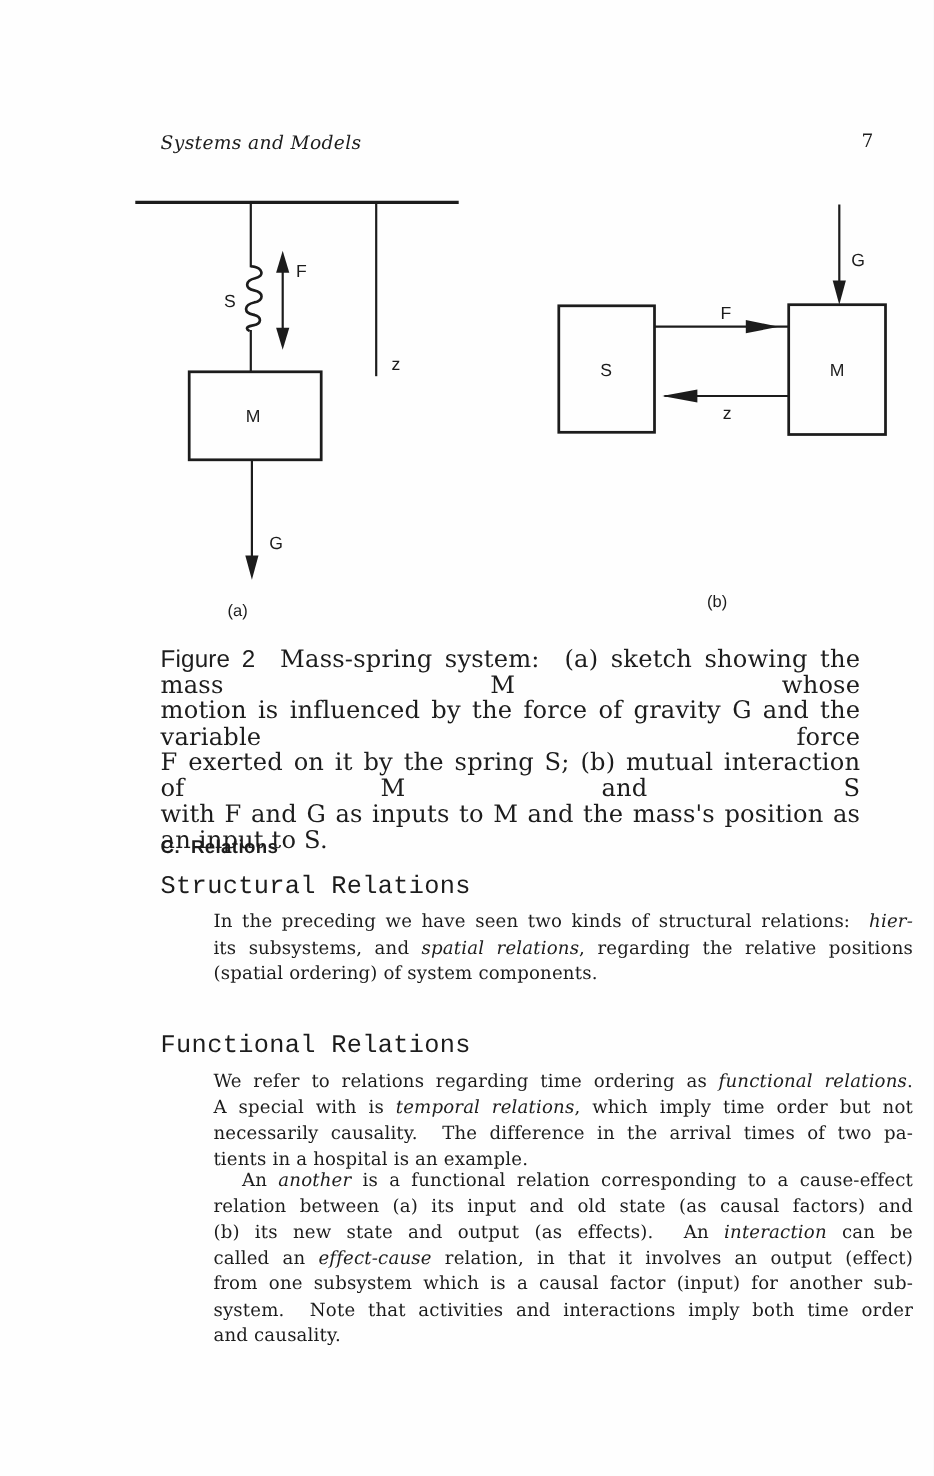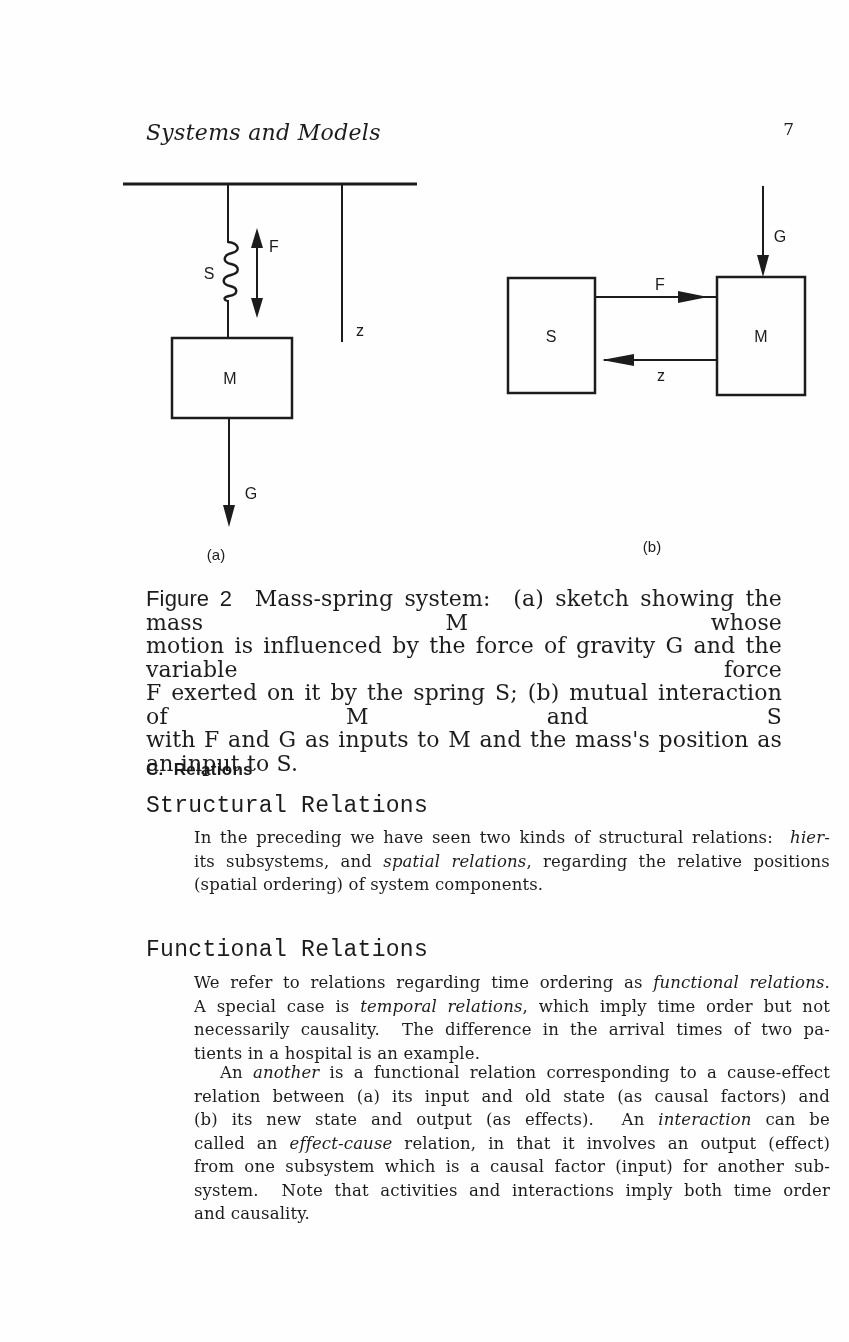--- a/index.html
+++ b/index.html
@@ -9,21 +9,21 @@
     margin:0 auto;
     background:#fefefe;
     color:#1c1c1c;
     font-family:"DejaVu Serif",serif;
     overflow:hidden;
   }
   .abs{position:absolute;}
   .running-head{
     left:146px;top:120px;
     font-style:italic;
-    font-size:22px;
+    font-size:17px;
     letter-spacing:0.3px;
   }
   .page-num{
     left:770px;top:119px;width:24px;
     font-size:17px;text-align:right;
   }
   .figure-svg{left:0;top:160px;}
   .figure-svg text{
     font-family:"Liberation Sans",sans-serif;
     fill:#1c1c1c;
@@ -149,21 +149,21 @@
   <div class="abs sub-heading sub-structural">Structural Relations</div>
   <div class="abs body-copy para p-structural">
       <div class="tline"><span>In the preceding we have seen two kinds of structural relations: &nbsp;</span><span class="i">hier-</span></div>
       <div class="tline"><span>its subsystems, and </span><span class="i">spatial relations</span><span>, regarding the relative positions</span></div>
       <div class="tline last"><span>(spatial ordering) of system components.</span></div>
     </div>
 
   <div class="abs sub-heading sub-functional">Functional Relations</div>
   <div class="abs body-copy para p-functional1">
       <div class="tline"><span>We refer to relations regarding time ordering as </span><span class="i">functional relations</span><span>.</span></div>
-      <div class="tline"><span>A special case is </span><span class="i">temporal relations</span><span>, which imply time order but not</span></div>
+      <div class="tline"><span>A special with is </span><span class="i">temporal relations</span><span>, which imply time order but not</span></div>
       <div class="tline"><span>necessarily causality. &nbsp;The difference in the arrival times of two pa-</span></div>
       <div class="tline last"><span>tients in a hospital is an example.</span></div>
     </div>
   <div class="abs body-copy para p-functional2">
       <div class="tline indent"><span>An </span><span class="i">another</span><span> is a functional relation corresponding to a cause-effect</span></div>
       <div class="tline"><span>relation between (a) its input and old state (as causal factors) and</span></div>
       <div class="tline"><span>(b) its new state and output (as effects). &nbsp;An </span><span class="i">interaction</span><span> can be</span></div>
       <div class="tline"><span>called an </span><span class="i">effect-cause</span><span> relation, in that it involves an output (effect)</span></div>
       <div class="tline"><span>from one subsystem which is a causal factor (input) for another sub-</span></div>
       <div class="tline"><span>system. &nbsp;Note that activities and interactions imply both time order</span></div>

